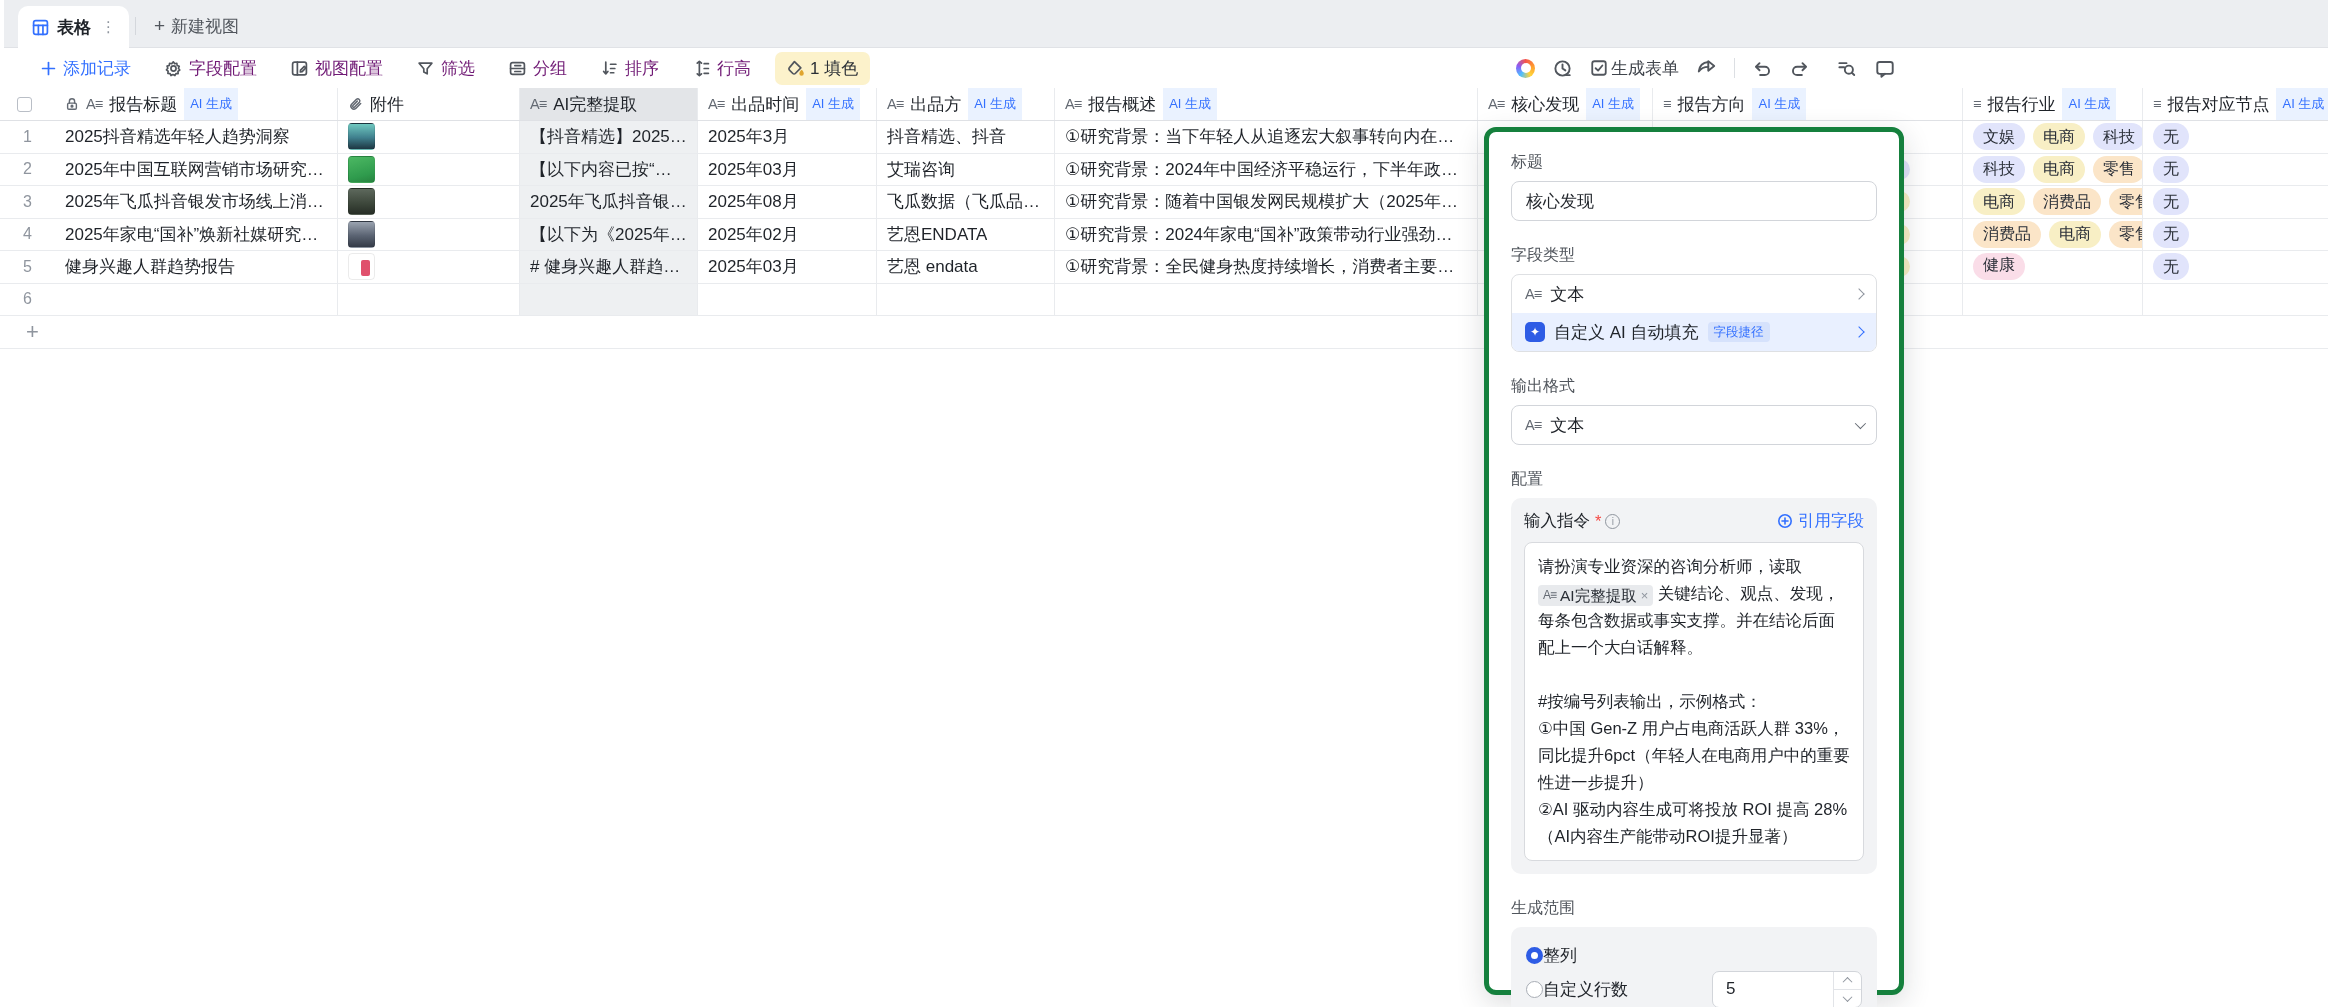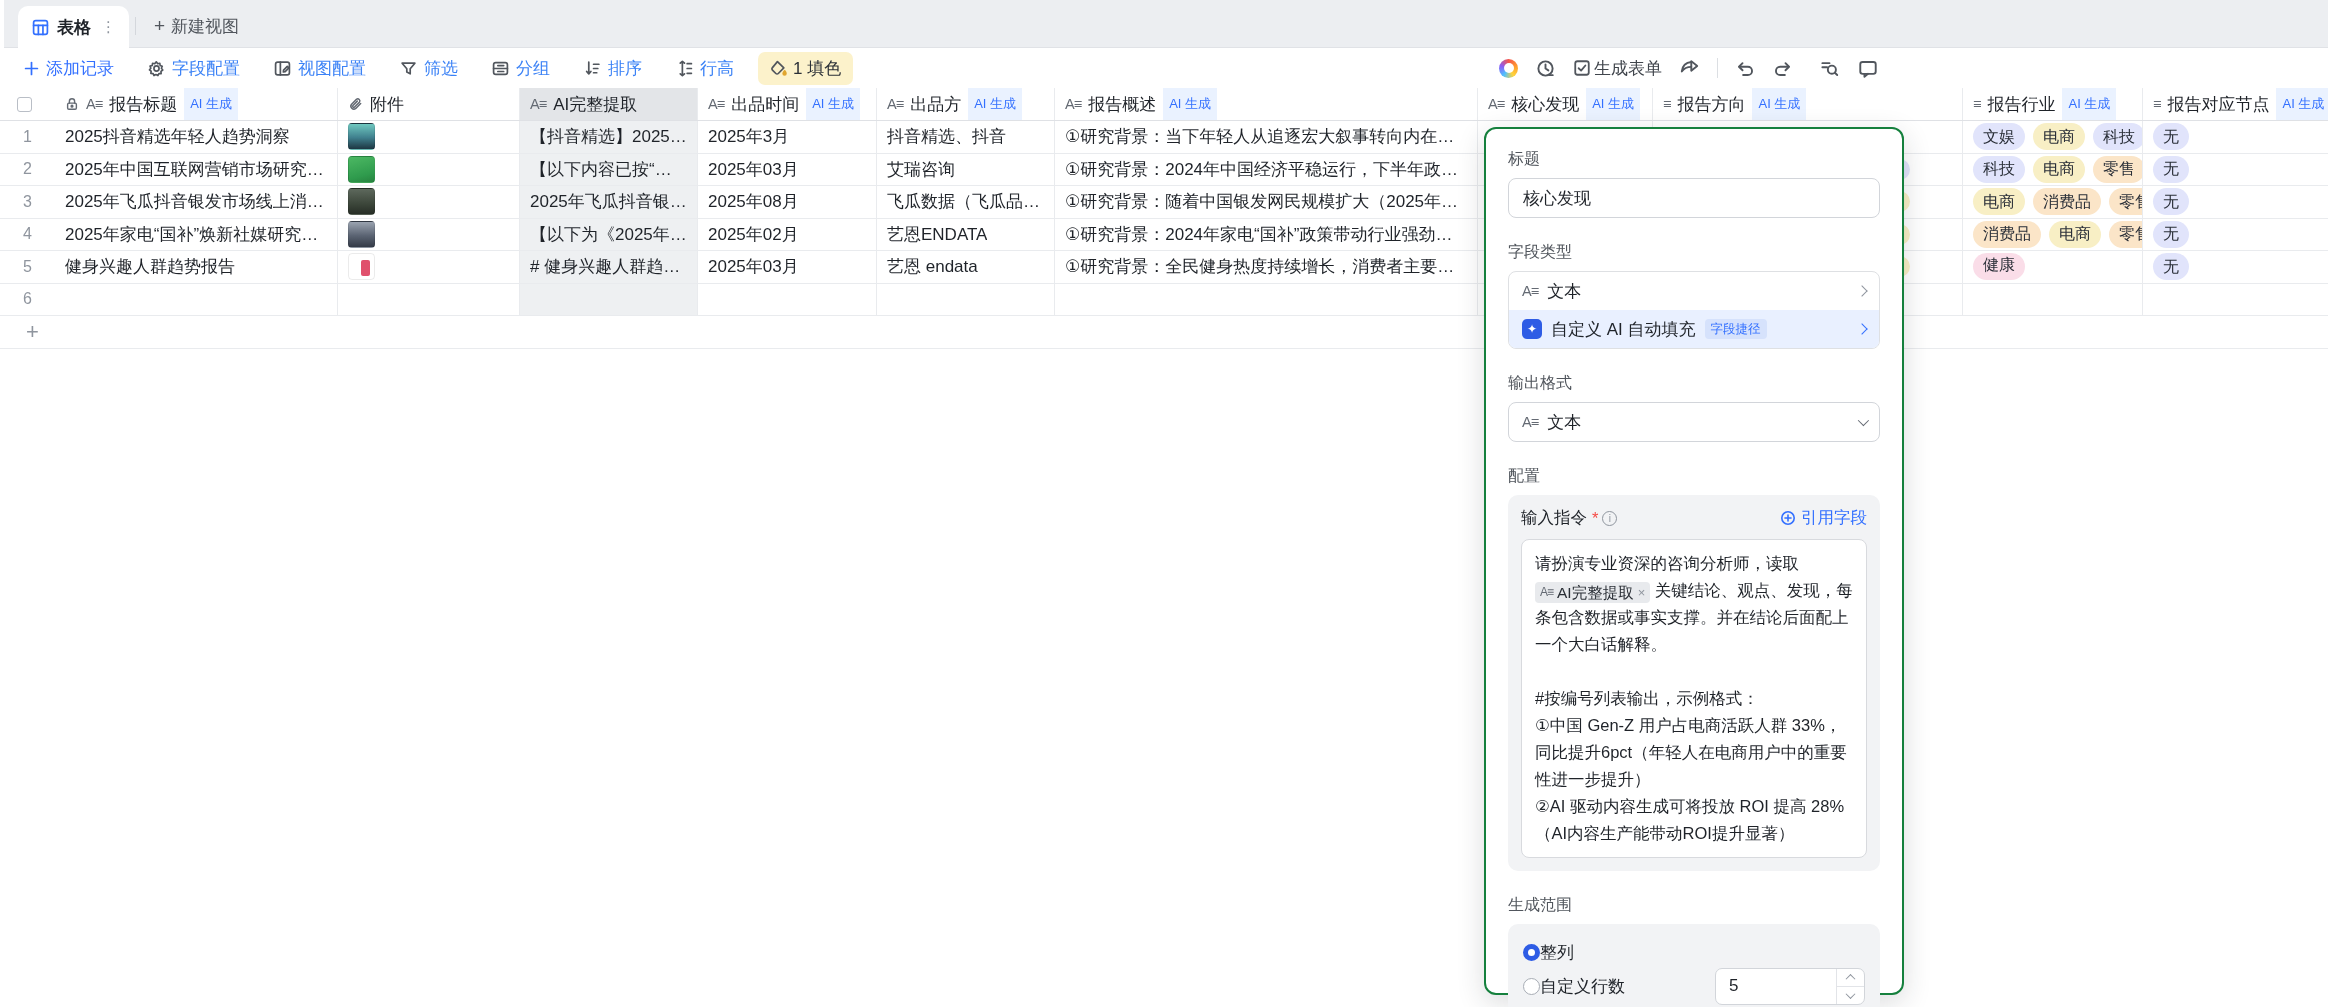--- a/index.html
+++ b/index.html
@@ -9,22 +9,22 @@
   
   .tabstrip { position:absolute; left:4px; top:0; width:2328px; height:48px; background:#eceef1; border-bottom:1px solid #e0e2e6; display:flex; align-items:flex-end; }
   .tab-active { margin-left:14px; height:42px; background:#fff; border-radius:10px 10px 0 0; display:flex; align-items:center; gap:8px; padding:0 10px 0 14px; position:relative; z-index:2; margin-bottom:-1px; }
   .tab-active .tlabel { font-size:17px; font-weight:bold; color:#1f2329; }
   .tab-dots { color:#8f959e; font-size:15px; letter-spacing:1px; padding:0 2px; }
   .tab-divider { width:1px; height:18px; background:#d4d7dc; margin:0 8px 12px 6px; }
   .newview { display:flex; align-items:center; gap:6px; color:#51565d; font-size:17px; height:42px; padding:0 10px; margin-bottom:0; }
   .plus-g { font-size:19px; color:#51565d; }
 
   
-  .toolbar { position:absolute; left:0; top:48px; width:1881px; height:40px; background:#fff; display:flex; align-items:center; padding:0 14px; }
-  .tbtn { display:flex; align-items:center; gap:7px; font-size:17px; color:#3b82f6; padding:5px 10px; border-radius:6px; white-space:nowrap; }
+  .toolbar { position:absolute; left:17px; top:48px; width:1881px; height:40px; background:#fff; display:flex; align-items:center; padding:0 14px; }
+  .tbtn { display:flex; align-items:center; gap:7px; font-size:17px; color:#701a75; padding:5px 10px; border-radius:6px; white-space:nowrap; }
   .tbtn.blue { color:#3370ff; }
   .tbtn svg { flex:0 0 auto; }
   .fillchip { display:flex; align-items:center; gap:6px; background:#fcf2cb; border-radius:7px; padding:5px 12px; font-size:17px; color:#2a2f36; }
   .tb-right { margin-left:auto; display:flex; align-items:center; gap:18px; padding-right:0; }
   .airing { width:19px; height:19px; border-radius:50%; background:conic-gradient(#f5544c,#ff9a2e,#ffd43b,#4fc0ff,#8a5cf6,#f5544c); position:relative; }
   .airing::after { content:""; position:absolute; inset:4.5px; background:#fff; border-radius:50%; }
   .vdiv { width:1px; height:20px; background:#dcdfe3; }
   .icbtn { display:flex; align-items:center; gap:3px; color:#40454c; font-size:17px; }
 
   
@@ -49,21 +49,21 @@
   .t2 { background:linear-gradient(165deg,#4cb863 0%,#2f9b4d 70%,#27833f 100%); }
   .t3 { background:linear-gradient(180deg,#5d685c 0%,#3c463a 60%,#272e26 100%); }
   .t4 { background:linear-gradient(180deg,#9aa3b0 0%,#5a6372 55%,#343b47 100%); }
   .t5 { background:linear-gradient(200deg,#f7f3ec 55%,#e8share 55%,#efe7da 100%),#f7f3ec; position:relative; }
   .t5::after { content:""; position:absolute; right:4px; top:6px; width:9px; height:16px; background:#e0506c; border-radius:2px; }
   .peek { display:inline-block; height:21px; border-radius:11px; width:247px; }
   .plusrow { height:32.5px; border-bottom:1px solid #e9ebee; display:flex; align-items:center; padding-left:26px; background:#fff; }
   .plusrow .pg { color:#8f959e; font-size:22px; font-weight:300; }
 
   
-  .panel { position:absolute; left:1484px; top:127px; width:420px; height:868px; background:#fff; border:2px solid #15803d; border-radius:12px; box-shadow:0 8px 28px rgba(31,35,41,.16); z-index:10; padding:20px 22px; }
+  .panel { position:absolute; left:1484px; top:127px; width:420px; height:868px; background:#fff; border:5px solid #15803d; border-radius:12px; box-shadow:0 8px 28px rgba(31,35,41,.16); z-index:10; padding:20px 22px; }
   .plabel { font-size:16px; color:#51565d; margin-bottom:8px; }
   .pinput { height:40px; border:1px solid #d2d5da; border-radius:8px; display:flex; align-items:center; padding:0 14px; font-size:17px; color:#1f2329; background:#fff; }
   .sect { margin-top:24px; }
   .typebox { border:1px solid #dee0e3; border-radius:8px; overflow:hidden; }
   .typerow { height:38px; display:flex; align-items:center; gap:9px; padding:0 13px; font-size:17px; }
   .typerow.hl { background:#e9f0ff; }
   .sqicon { width:20px; height:20px; border-radius:5px; background:#2e5ce5; color:#fff; font-size:12px; display:flex; align-items:center; justify-content:center; flex:0 0 auto; }
   .shortcut { font-size:12.5px; color:#3370ff; background:#d6e2fc; border-radius:4px; padding:1.5px 6px; }
   .chev-r { width:8px; height:8px; border-right:1.7px solid #8f959e; border-top:1.7px solid #8f959e; transform:rotate(45deg); margin-left:auto; flex:0 0 auto; }
   .typerow.hl .chev-r { border-color:#3370ff; }

